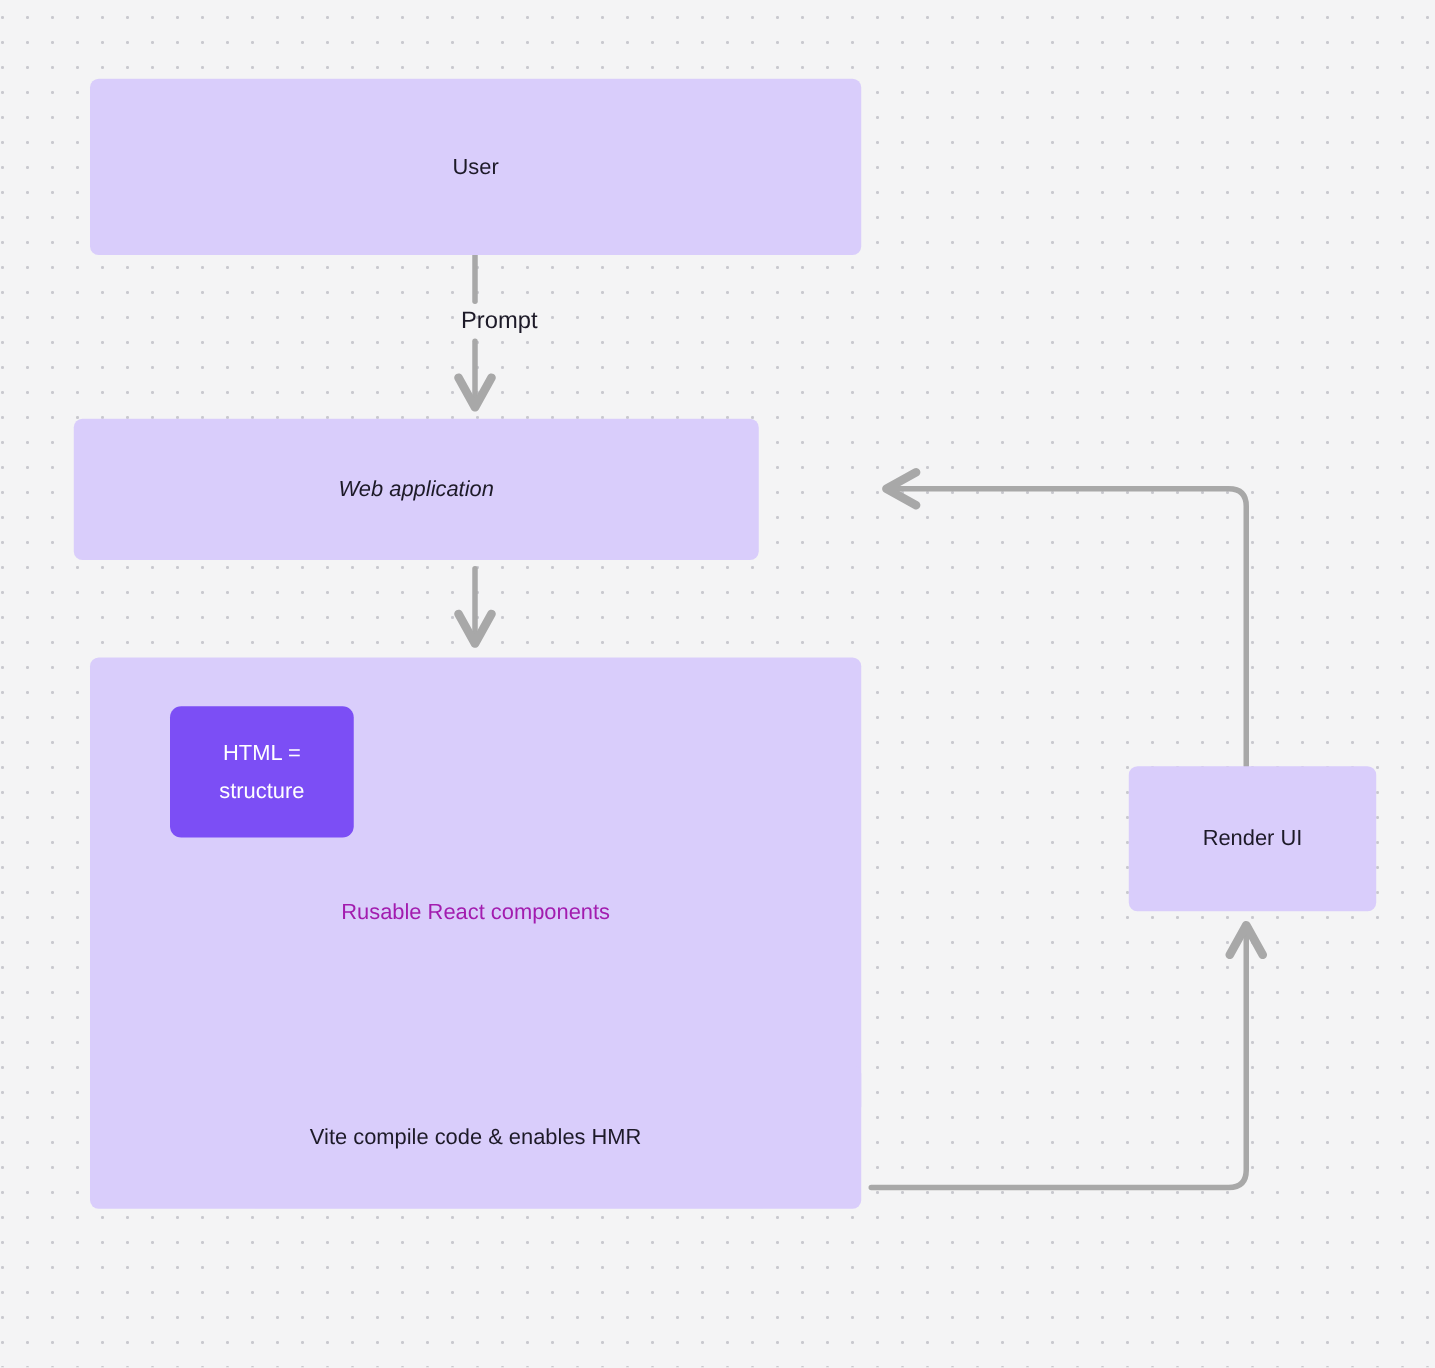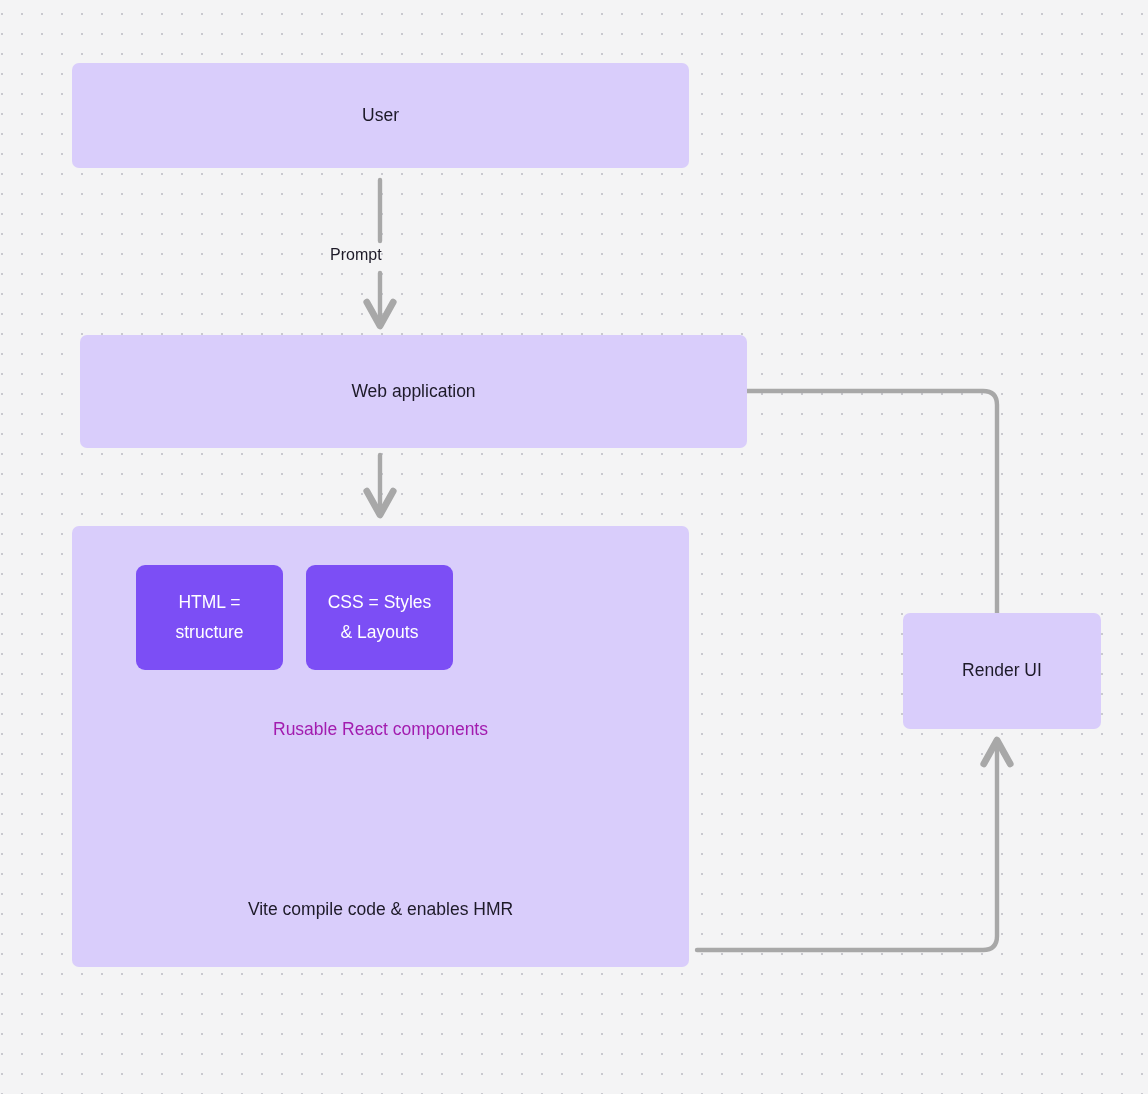--- a/index.html
+++ b/index.html
@@ -76,24 +76,24 @@
     position: absolute;
     left: 0;
     right: 0;
     top: 191px;
     text-align: center;
     font-size: 17.5px;
     color: #a21caf;
   }
   .edge-label {
     position: absolute;
-    font-size: 16px;
+    font-size: 19px;
     color: #1d1a28;
     background: transparent;
-    text-align: left;
+    text-align: right;
     white-space: nowrap;
   }
 </style>
 </head>
 <body>
 
 <div id="canvas">
 
   <svg class="svg-layer" viewBox="0 0 1148 1094" xmlns="http://www.w3.org/2000/svg">
     <defs>
@@ -120,42 +120,38 @@
 
     <g>
       <path d="M 697,950 L 983,950 Q 997,950 997,936 L 997,741" fill="none" stroke="#a8a8a8" stroke-width="4.4" stroke-linecap="round" stroke-linejoin="round" marker-end="url(#arrowhead)"></path>
     </g>
 
     <g>
       <path d="M 997,613 L 997,405 Q 997,391 983,391 L 710,391" fill="none" stroke="#a8a8a8" stroke-width="4.4" stroke-linecap="round" stroke-linejoin="round" marker-end="url(#arrowhead)"></path>
     </g>
   </svg>
 
-  <div class="node" style="left:72px; top:63px; width:617px; height:105px;">
+  <div class="node" style="left:72px; top:63px; width:617px; height:141px;">
     <span class="node-label">User</span>
   </div>
 
   <div class="edge-label" style="left:330px; top:246px; width:100px;">
     <span>Prompt</span>
   </div>
 
-  <div class="node" style="left:80px; top:335px; width:667px; height:113px;">
+  <div class="node" style="left:59px; top:335px; width:548px; height:113px;font-style:italic;">
     <span class="node-label">Web application</span>
   </div>
 
   <div class="node node-outer" style="left:72px; top:526px; width:617px; height:366px;">
 
     <div class="chip-row">
       <div class="chip">
         <span class="node-label">HTML =
 structure</span>
-      </div>
-      <div class="chip">
-        <span class="node-label">CSS = Styles
-&amp; Layouts</span>
       </div>
     </div>
 
     <div class="inner-caption">Rusable React components</div>
   </div>
 
   <div class="node" style="left:72px; top:852px; width:617px; height:115px;">
     <span class="node-label">Vite compile code &amp; enables HMR</span>
   </div>
 

